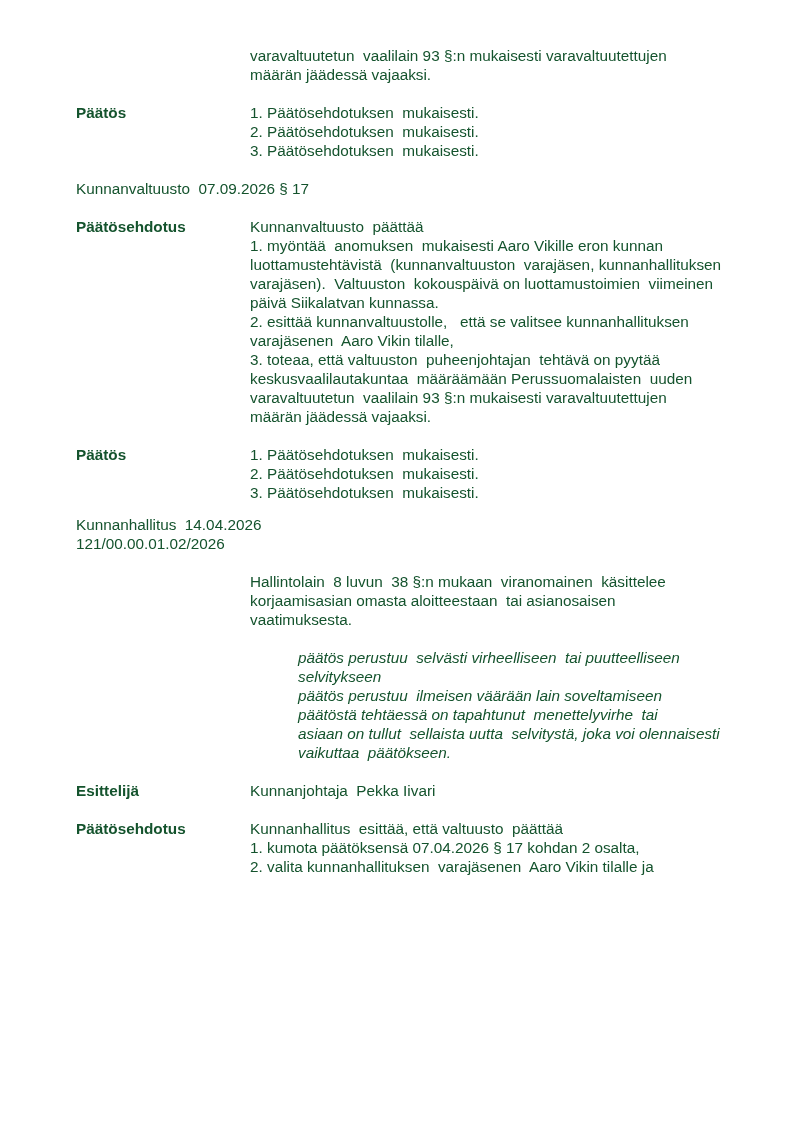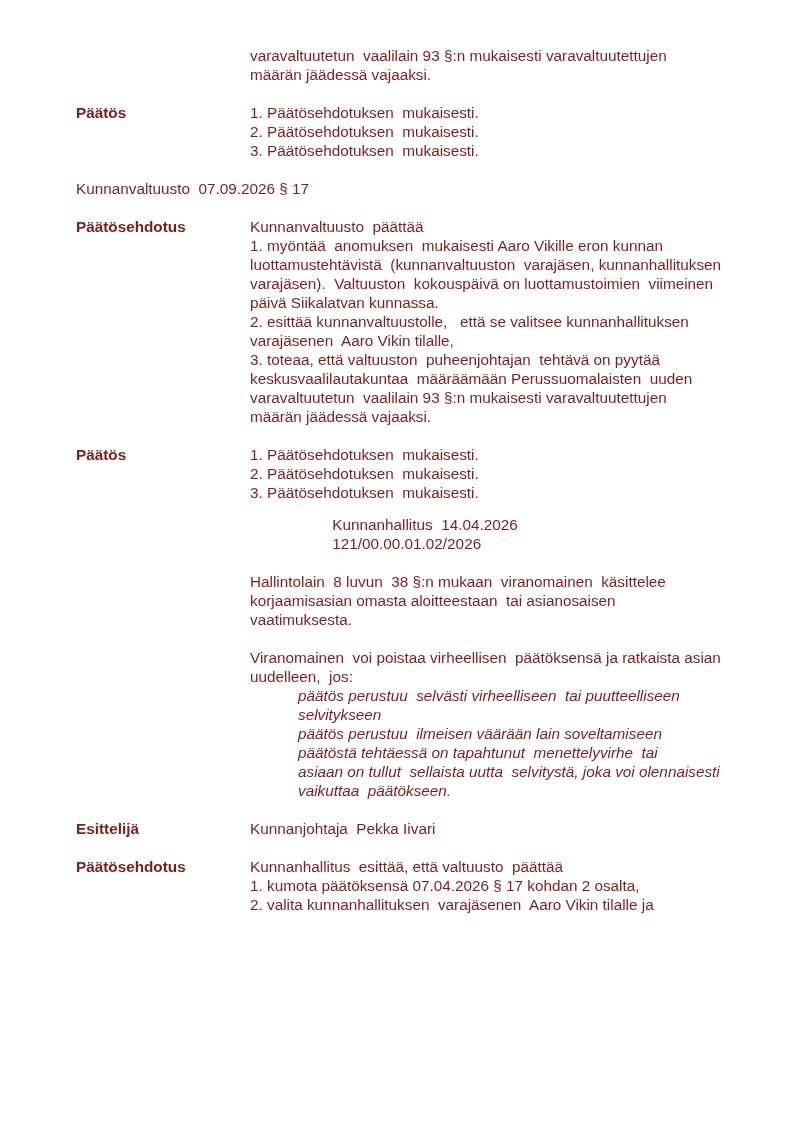--- a/index.html
+++ b/index.html
@@ -2,30 +2,30 @@
 <html lang="fi"><head>
 <meta charset="utf-8">
 <style>
   html, body { margin: 0; padding: 0; background: #ffffff; }
   .page {
     position: relative;
     width: 794px;
     height: 1122px;
     box-sizing: border-box;
     background: #ffffff;
-    color: #7f1d1d;
+    color: #14532d;
     font-family: "Liberation Sans", sans-serif;
     font-size: 15.3px;
     line-height: 19px;
     padding: 46px 20px 0 76px;
     overflow: hidden;
   }
   .row { display: flex; align-items: flex-start; }
   .row + .row { margin-top: 19px; }
-  .row.gap-sm { margin-top: 13px; justify-content: center; }
+  .row.gap-sm { margin-top: 13px; }
   .col-label {
     flex: 0 0 174px;
     width: 174px;
     font-weight: bold;
     white-space: pre;
   }
   .col-body { white-space: pre; }
   .full { white-space: pre; }
   .sublist { margin-left: 48px; white-space: pre; font-style: italic; }
 </style>
@@ -85,22 +85,20 @@
   <div class="row">
     <div class="col-label"></div>
     <div class="col-body">Hallintolain  8 luvun  38 §:n mukaan  viranomainen  käsittelee
 korjaamisasian omasta aloitteestaan  tai asianosaisen
 vaatimuksesta.</div>
   </div>
 
   <div class="row">
     <div class="col-label"></div>
     <div>
-      <div class="col-body">Viranomainen  voi poistaa virheellisen  päätöksensä ja ratkaista asian
-uudelleen,  jos:</div>
       <div class="sublist">päätös perustuu  selvästi virheelliseen  tai puutteelliseen
 selvitykseen
 päätös perustuu  ilmeisen väärään lain soveltamiseen
 päätöstä tehtäessä on tapahtunut  menettelyvirhe  tai
 asiaan on tullut  sellaista uutta  selvitystä, joka voi olennaisesti
 vaikuttaa  päätökseen.</div>
     </div>
   </div>
 
   <div class="row">

